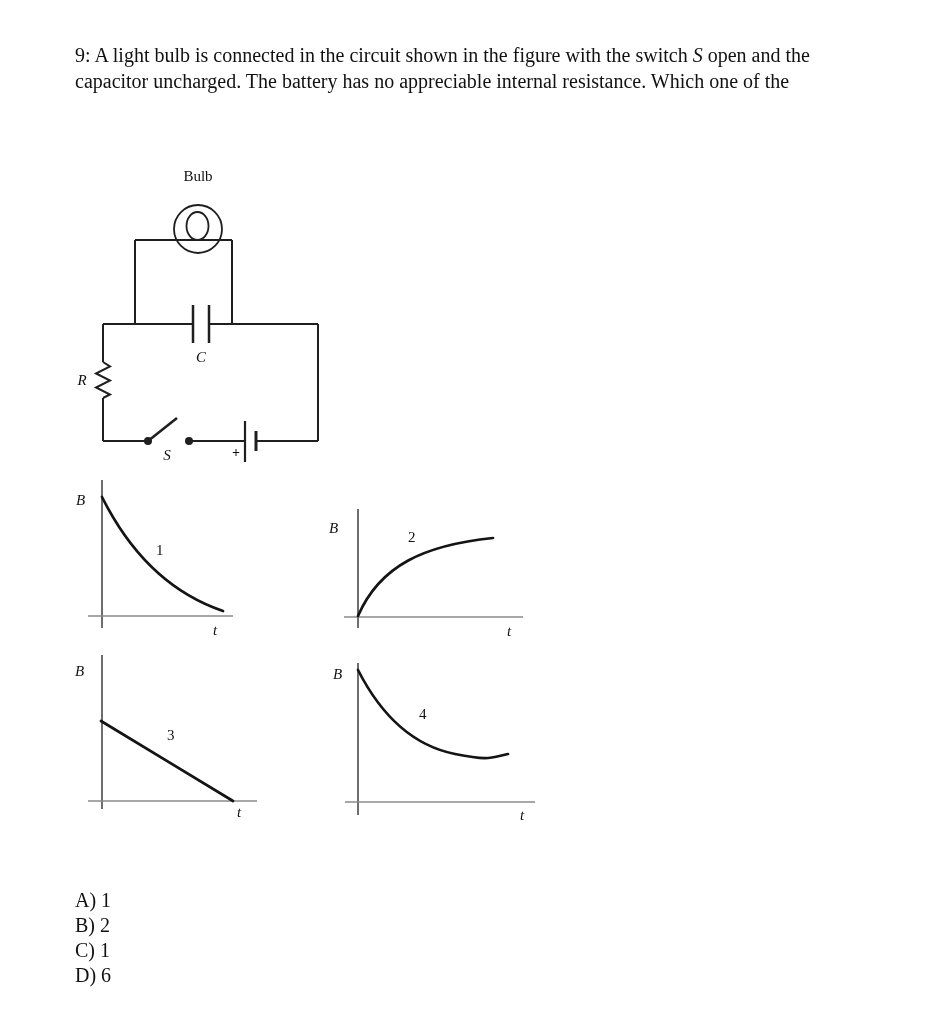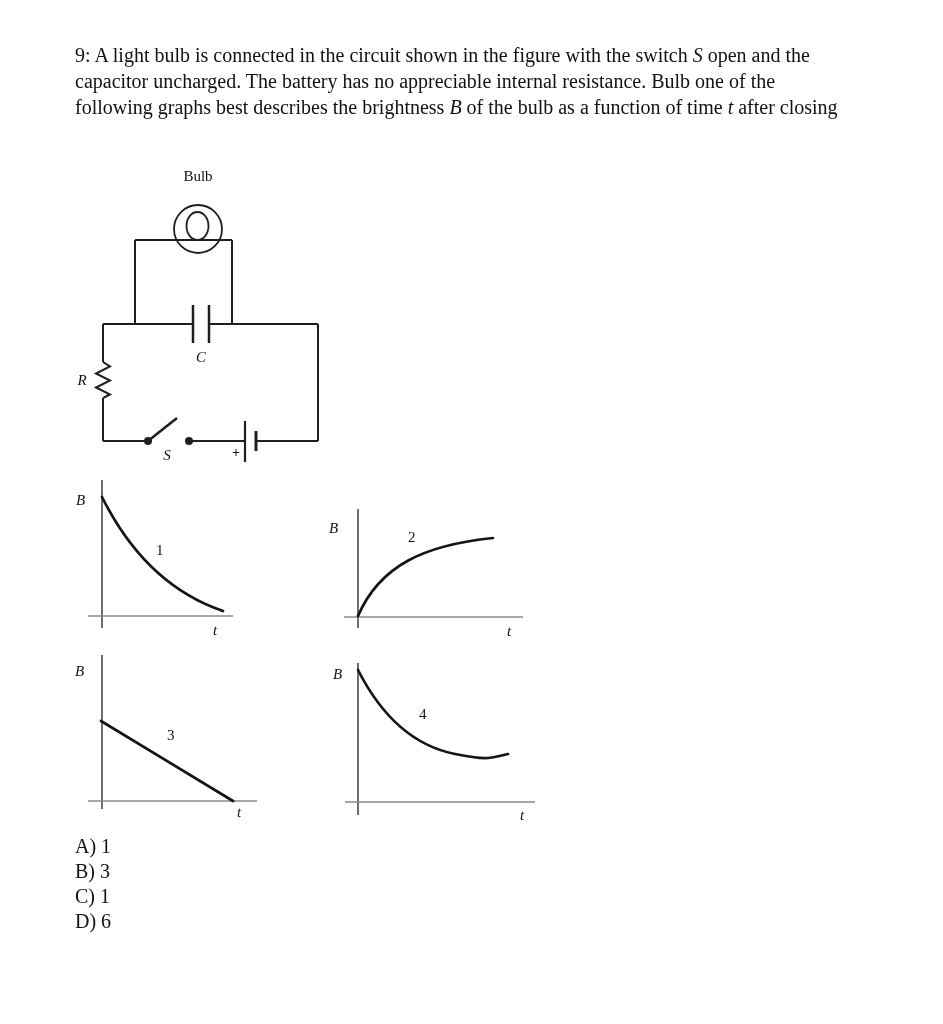--- a/index.html
+++ b/index.html
@@ -13,40 +13,39 @@
   }
   .q-line { display:block; }
   .it { font-style:italic; }
   .circuit { position:absolute; left:60px; top:165px; }
   .graph { position:absolute; }
   .g1 { left:70px;  top:478px; }
   .g2 { left:325px; top:505px; }
   .g3 { left:70px;  top:650px; }
   .g4 { left:325px; top:655px; }
   .choices {
-    position:absolute; left:75px; top:834px;
+    position:absolute; left:75px; top:888px;
     font-size:20px; line-height:25px;
   }
   .svg-label { font-family:"Liberation Serif", serif; font-size:15px; fill:#111111; }
   .svg-italic { font-style:italic; }
   .svg-bold { font-weight:bold; font-size:14px; }
   .wire { stroke:#1f1f1f; stroke-width:2; fill:none; }
   .axis-y { stroke:#4a4a4a; stroke-width:1.6; }
   .axis-x { stroke:#8a8a8a; stroke-width:1.6; }
   .curve { stroke:#141414; stroke-width:2.7; fill:none; stroke-linecap:round; }
 </style>
 </head>
 <body>
 
 <div class="page">
 
   <div class="question">
       <div class="q-line"><span>9: A light bulb is connected in the circuit shown in the figure with the switch </span><span class="it">S</span><span> open and the</span></div>
-      <div class="q-line"><span>capacitor uncharged. The battery has no appreciable internal resistance. Bulb one of the</span></div>
-      <div class="q-line"><span>following graphs best describes the brightness </span><span class="it">B</span><span> of the bulb as a function of time </span><span class="it">t</span><span> after closing</span></div>
+      <div class="q-line"><span>capacitor uncharged. The battery has no appreciable internal resistance. Which one of the</span></div>
     </div>
 
   <svg class="circuit" width="290" height="305" viewBox="0 0 290 305">
     <text class="svg-label" x="138" y="16" text-anchor="middle">Bulb</text>
 
     <g class="wire">
       <path d="M75 75 H172"></path>
       <path d="M75 75 V159"></path>
       <path d="M172 75 V159"></path>
       <path d="M43 159 H133"></path>
@@ -120,18 +119,18 @@
     <line class="axis-y" x1="33" y1="8" x2="33" y2="160"></line>
     <line class="axis-x" x1="20" y1="147" x2="210" y2="147"></line>
     <path class="curve" d="M33 15 C60 68, 95 92, 130 99 S165 103, 183 99"></path>
     <text class="svg-label svg-italic" x="8" y="24">B</text>
     <text class="svg-label svg-italic" x="195" y="165">t</text>
     <text class="svg-label" x="94" y="64">4</text>
   </svg>
 
   <div class="choices">
     <div class="choice">A) 1</div>
-    <div class="choice">B) 3</div>
+    <div class="choice">B) 2</div>
     <div class="choice">C) 1</div>
     <div class="choice">D) 6</div>
   </div>
 
 </div>
 
 </body></html>

